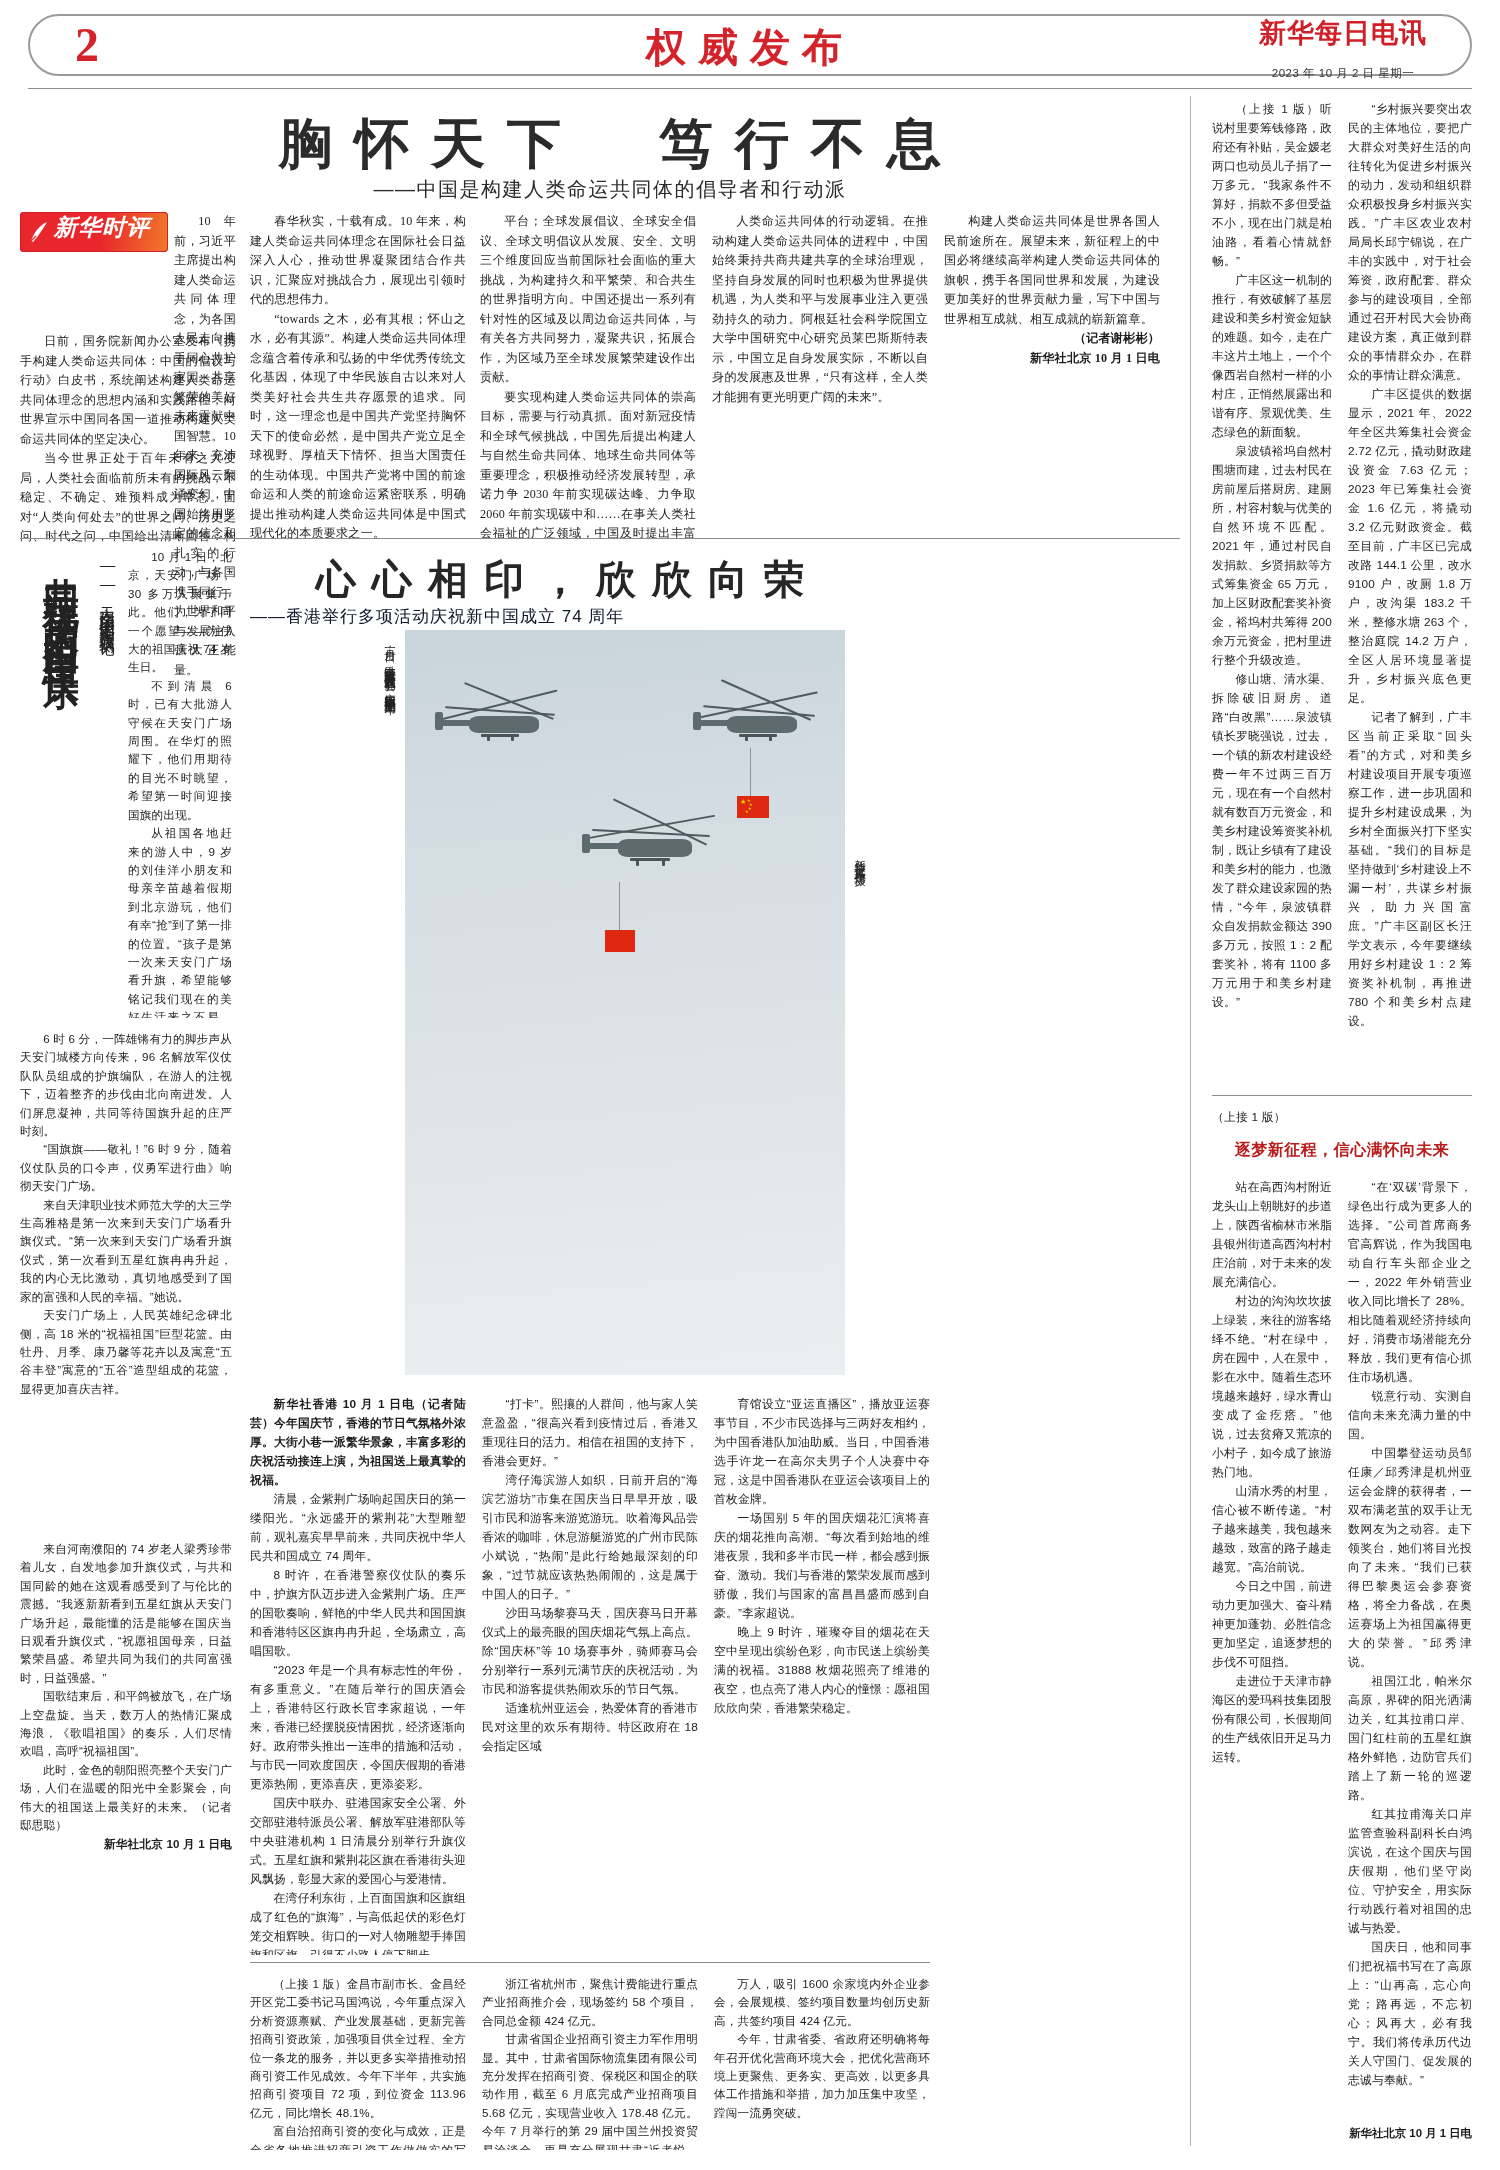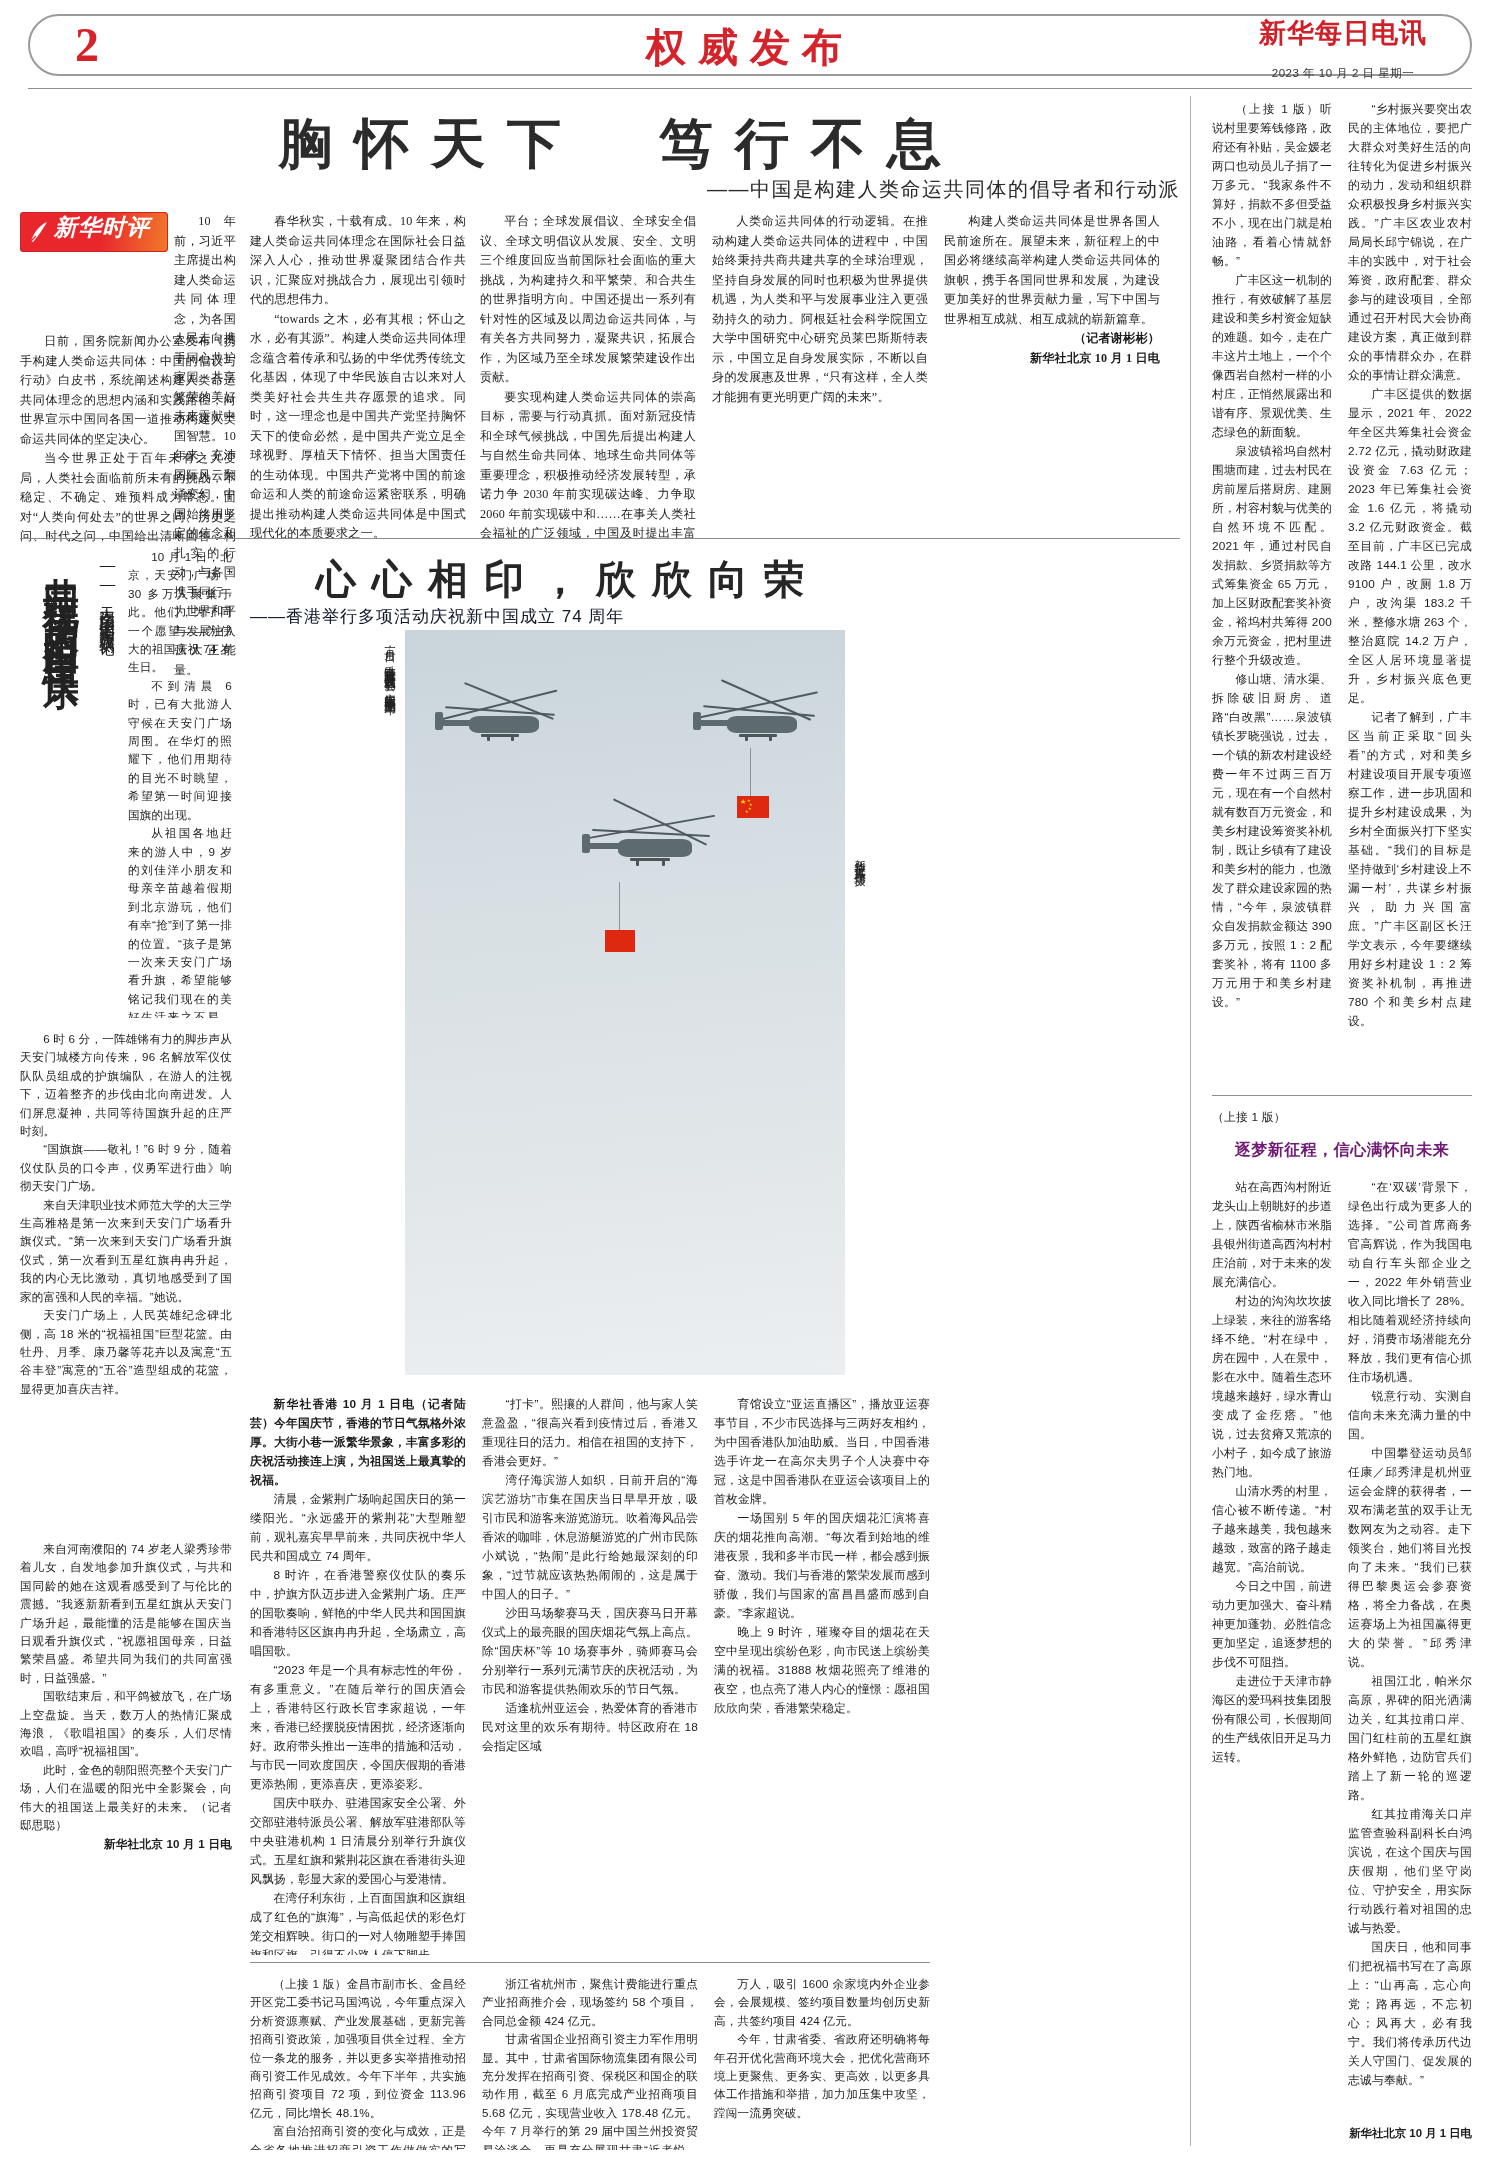--- a/index.html
+++ b/index.html
@@ -44,21 +44,21 @@
   .rule-top{position:absolute;left:28px;top:88px;width:1444px;height:1px;background:#8d8d8d;}
 
   
   .lead-head{
     position:absolute;left:40px;top:108px;width:1140px;text-align:center;
     font-size:54px;font-weight:bold;letter-spacing:22px;
     color:#2b2b2b;font-family:"Liberation Serif",serif;
     text-indent:22px;
   }
   .lead-sub{
-    position:absolute;left:40px;top:176px;width:1140px;text-align:right;
+    position:absolute;left:40px;top:176px;width:1140px;text-align:center;
     font-size:20px;color:#2b2b2b;letter-spacing:1.5px;
     font-family:"Liberation Sans",sans-serif;
   }
 
   
   .col{
     position:absolute;
     font-size:12.1px;line-height:19.5px;
     text-align:justify;
     color:#1d1d1d;
@@ -332,21 +332,21 @@
   <div class="col" style="left:1348px;top:100px;width:124px;height:980px;overflow:hidden;font-size:11.8px;line-height:19px;font-family:'Liberation Sans',sans-serif;">
     <p>“乡村振兴要突出农民的主体地位，要把广大群众对美好生活的向往转化为促进乡村振兴的动力，发动和组织群众积极投身乡村振兴实践。”广丰区农业农村局局长邱宁锦说，在广丰的实践中，对于社会筹资，政府配套、群众参与的建设项目，全部通过召开村民大会协商建设方案，真正做到群众的事情群众办，在群众的事情让群众满意。</p>
     <p>广丰区提供的数据显示，2021 年、2022 年全区共筹集社会资金 2.72 亿元，撬动财政建设资金 7.63 亿元；2023 年已筹集社会资金 1.6 亿元，将撬动 3.2 亿元财政资金。截至目前，广丰区已完成改路 144.1 公里，改水 9100 户，改厕 1.8 万户，改沟渠 183.2 千米，整修水塘 263 个，整治庭院 14.2 万户，全区人居环境显著提升，乡村振兴底色更足。</p>
     <p>记者了解到，广丰区当前正采取“回头看”的方式，对和美乡村建设项目开展专项巡察工作，进一步巩固和提升乡村建设成果，为乡村全面振兴打下坚实基础。“我们的目标是坚持做到‘乡村建设上不漏一村’，共谋乡村振兴，助力兴国富庶。”广丰区副区长汪学文表示，今年要继续用好乡村建设 1：2 筹资奖补机制，再推进 780 个和美乡村点建设。</p>
   </div>
 
   <div class="hr" style="left:1212px;top:1095px;width:260px;"></div>
   <div class="col" style="left:1212px;top:1108px;width:260px;font-size:11.8px;line-height:19px;font-family:'Liberation Sans',sans-serif;">
     <p class="noind">（上接 1 版）</p>
   </div>
-  <div style="position:absolute;left:1212px;top:1140px;width:260px;text-align:center;font-size:16px;font-weight:bold;color:#701a75;font-family:'Liberation Sans',sans-serif;letter-spacing:.5px;">逐梦新征程，信心满怀向未来</div>
+  <div style="position:absolute;left:1212px;top:1140px;width:260px;text-align:center;font-size:16px;font-weight:bold;color:#b91c1c;font-family:'Liberation Sans',sans-serif;letter-spacing:.5px;">逐梦新征程，信心满怀向未来</div>
 
   <div class="col" style="left:1212px;top:1178px;width:120px;height:960px;overflow:hidden;font-size:11.8px;line-height:19px;font-family:'Liberation Sans',sans-serif;">
     <p>站在高西沟村附近龙头山上朝眺好的步道上，陕西省榆林市米脂县银州街道高西沟村村庄治前，对于未来的发展充满信心。</p>
     <p>村边的沟沟坎坎披上绿装，来往的游客络绎不绝。“村在绿中，房在园中，人在景中，影在水中。随着生态环境越来越好，绿水青山变成了金疙瘩。”他说，过去贫瘠又荒凉的小村子，如今成了旅游热门地。</p>
     <p>山清水秀的村里，信心被不断传递。“村子越来越美，我包越来越致，致富的路子越走越宽。”高治前说。</p>
     <p>今日之中国，前进动力更加强大、奋斗精神更加蓬勃、必胜信念更加坚定，追逐梦想的步伐不可阻挡。</p>
     <p>走进位于天津市静海区的爱玛科技集团股份有限公司，长假期间的生产线依旧开足马力运转。</p>
   </div>
   <div class="col" style="left:1348px;top:1178px;width:124px;height:930px;overflow:hidden;font-size:11.8px;line-height:19px;font-family:'Liberation Sans',sans-serif;">
     <p>“在‘双碳’背景下，绿色出行成为更多人的选择。”公司首席商务官高辉说，作为我国电动自行车头部企业之一，2022 年外销营业收入同比增长了 28%。相比随着观经济持续向好，消费市场潜能充分释放，我们更有信心抓住市场机遇。</p>

